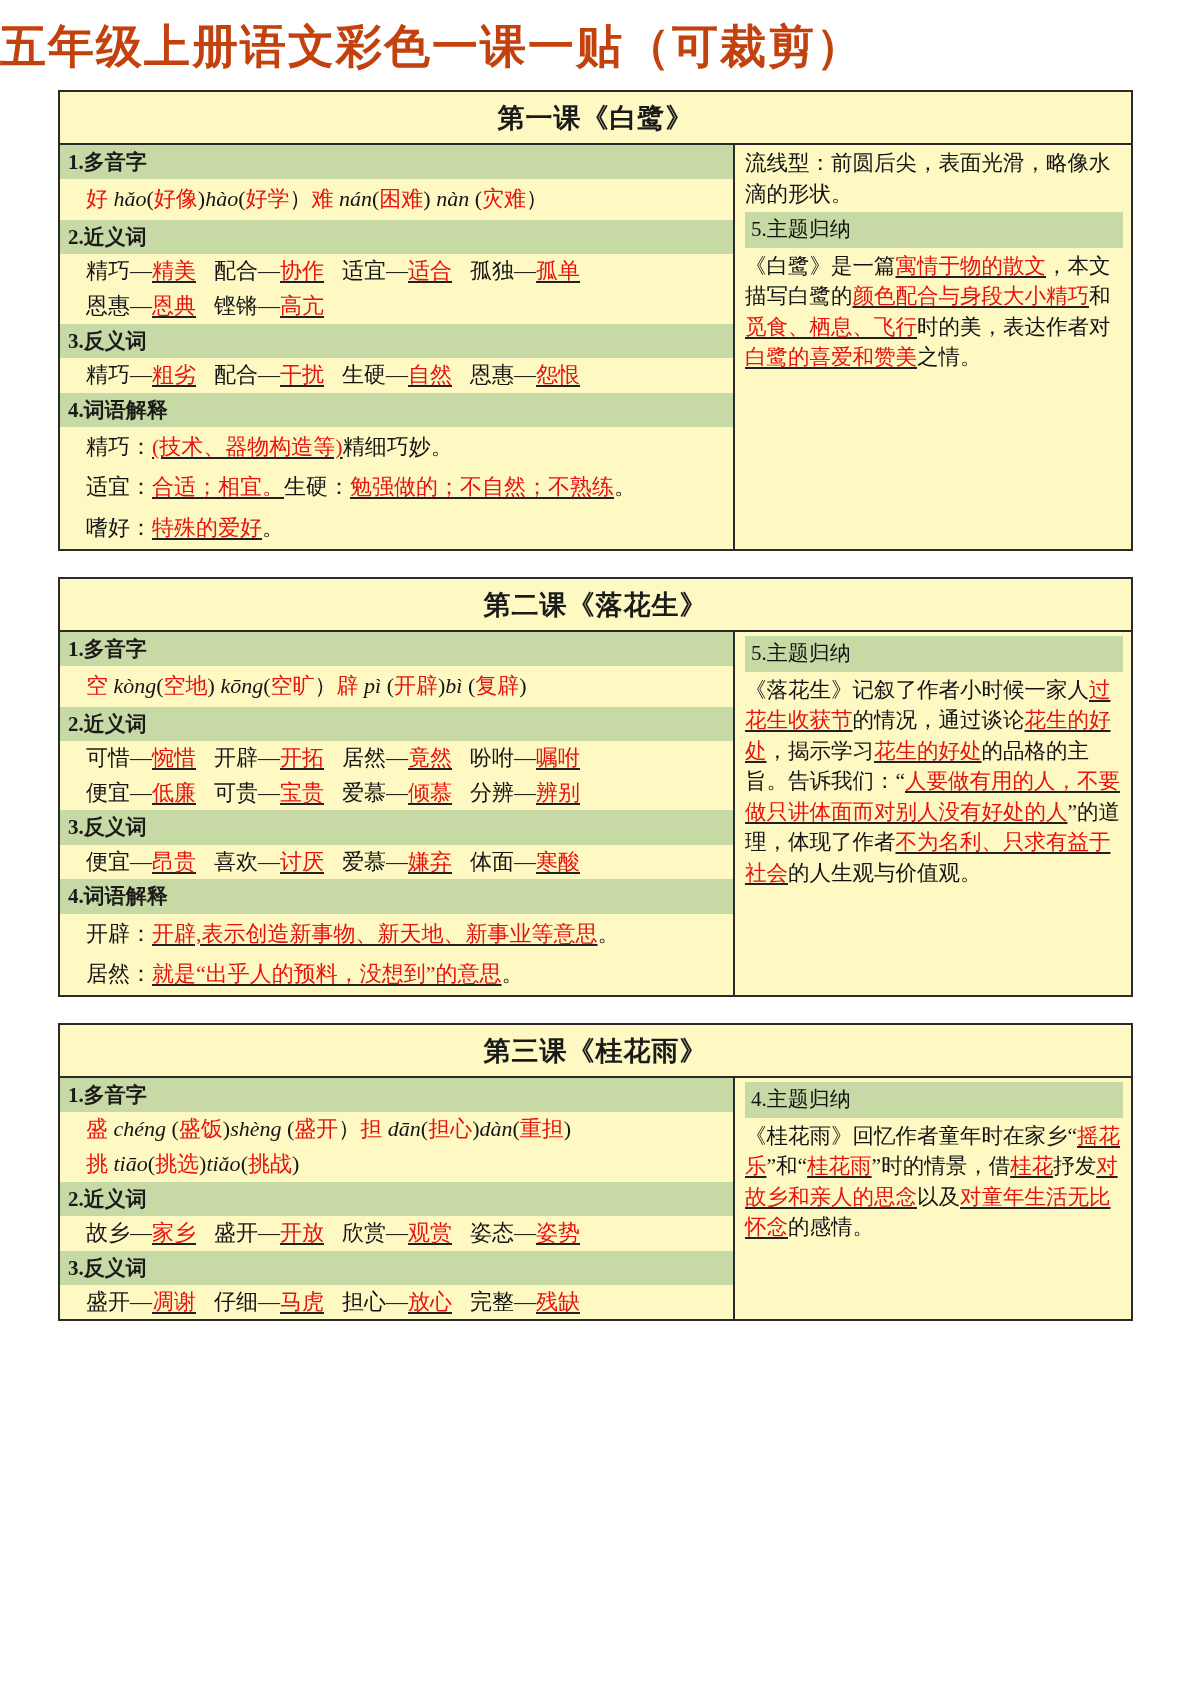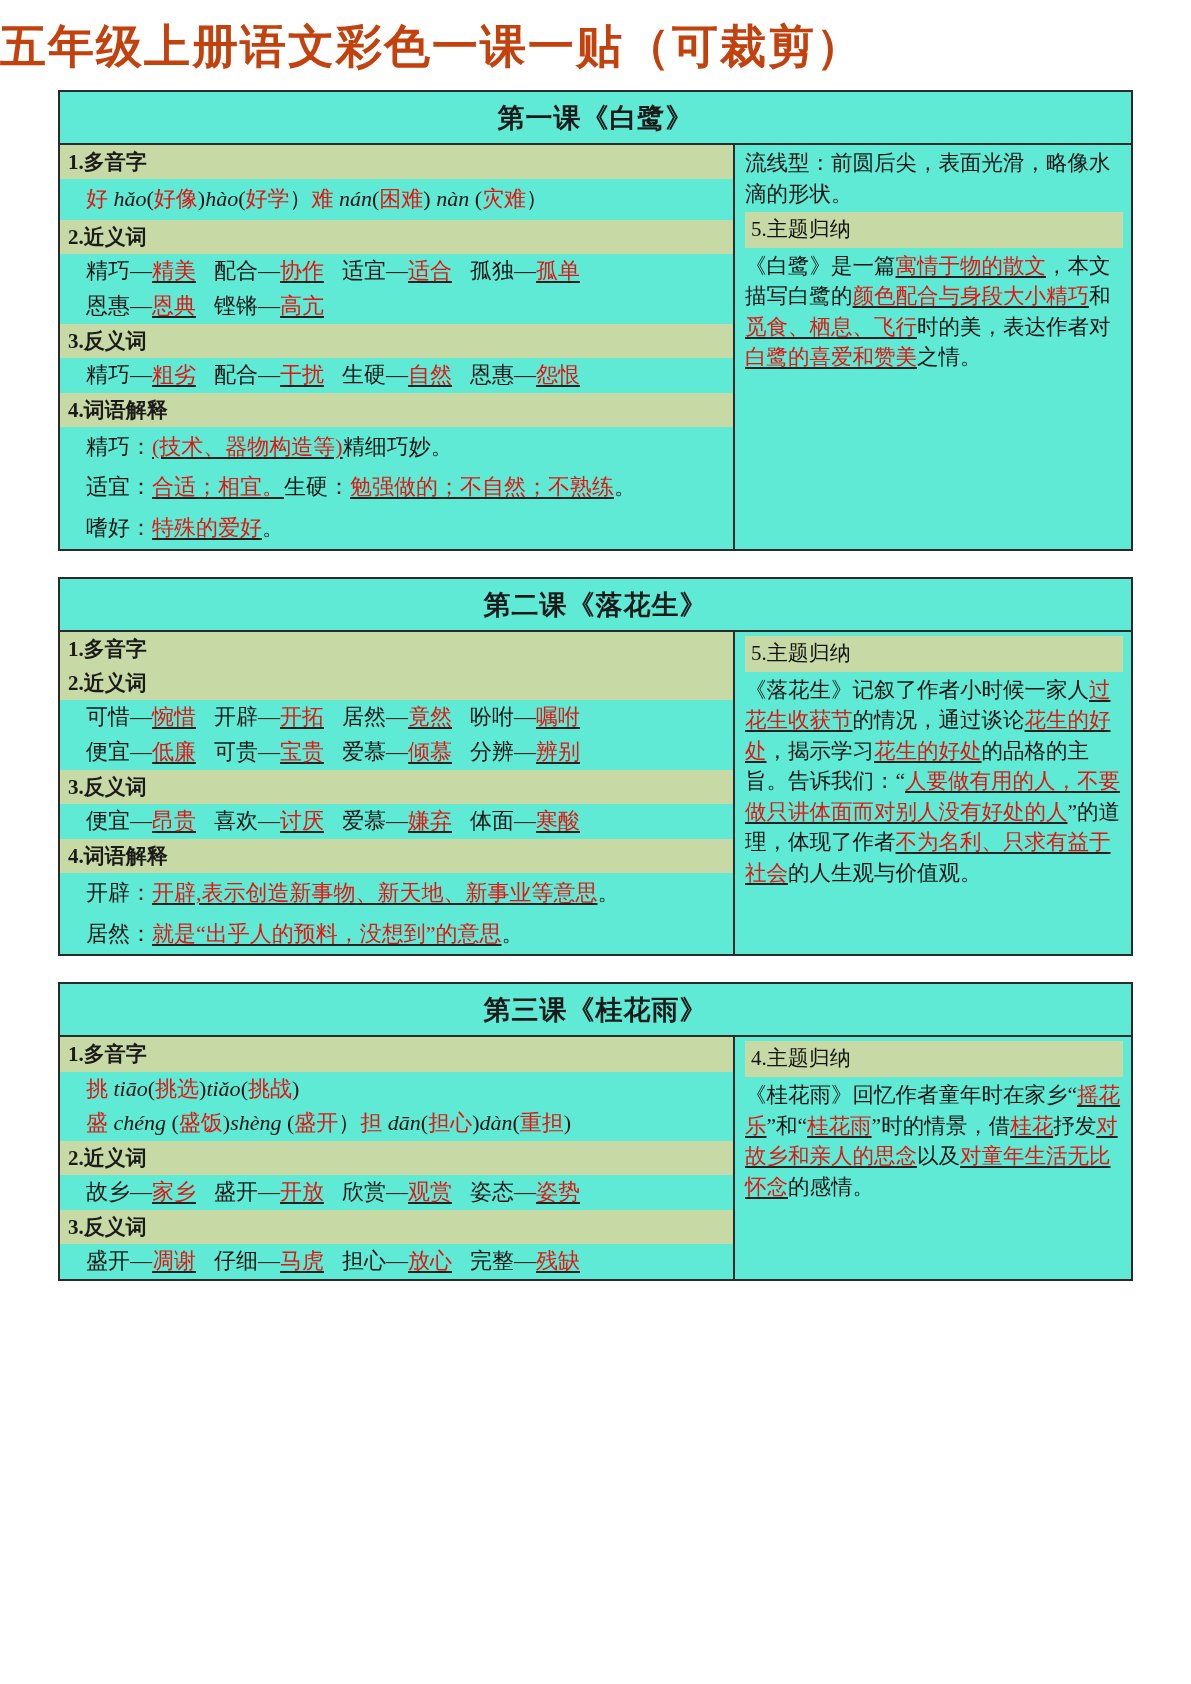--- a/index.html
+++ b/index.html
@@ -27,21 +27,21 @@
     font-weight: bold;
     letter-spacing: 2px;
     color: #c2410c;
     margin: 16px 0 12px 0;
     font-family: "Liberation Serif", "DejaVu Serif", serif;
   }
 
   .lesson {
     margin: 0 58px 26px 58px;
     border: 2px solid #2b2b2b;
-    background: #5eead4;
+    background: #fef9c3;
     box-sizing: border-box;
   }
   .lesson-header {
     text-align: center;
     font-size: 27px;
     font-weight: bold;
     padding: 8px 0 7px 0;
     border-bottom: 2px solid #2b2b2b;
     letter-spacing: 1px;
   }
@@ -136,20 +136,21 @@
         </div>
       </div>
     </div>
   </div>
 
   <div class="lesson">
     <div class="lesson-header">第二课《落花生》</div>
     <div class="lesson-body">
       <div class="col-left">
         <div class="sec-head">1.多音字</div>
+        <div class="sec-line" id="l2p"><span class="ans-nu">空 </span><span class="pin">kòng</span>(<span class="ans-nu">空地</span>) <span class="pin">kōng</span>(<span class="ans-nu">空旷</span>）<span class="ans-nu">辟 </span><span class="pin">pì</span> (<span class="ans-nu">开辟</span>)<span class="pin">bì</span> (<span class="ans-nu">复辟</span>)</div>
         <div class="sec-head">2.近义词</div>
         <div class="sec-line tight" id="l2s0"><span>可惜—<span class="ans">惋惜</span></span><span class="gap"></span><span>开辟—<span class="ans">开拓</span></span><span class="gap"></span><span>居然—<span class="ans">竟然</span></span><span class="gap"></span><span>吩咐—<span class="ans">嘱咐</span></span></div>
         <div class="sec-line tight" id="l2s1"><span>便宜—<span class="ans">低廉</span></span><span class="gap"></span><span>可贵—<span class="ans">宝贵</span></span><span class="gap"></span><span>爱慕—<span class="ans">倾慕</span></span><span class="gap"></span><span>分辨—<span class="ans">辨别</span></span></div>
         <div class="sec-head">3.反义词</div>
         <div class="sec-line tight" id="l2a0"><span>便宜—<span class="ans">昂贵</span></span><span class="gap"></span><span>喜欢—<span class="ans">讨厌</span></span><span class="gap"></span><span>爱慕—<span class="ans">嫌弃</span></span><span class="gap"></span><span>体面—<span class="ans">寒酸</span></span></div>
         <div class="sec-head">4.词语解释</div>
         <div class="sec-line" id="l2d0"><span>开辟：</span><span class="ans">开辟,表示创造新事物、新天地、新事业等意思</span>。</div>
         <div class="sec-line" id="l2d1"><span>居然：</span><span class="ans">就是“出乎人的预料，没想到”的意思</span>。</div>
       </div>
       <div class="col-right">
@@ -159,22 +160,22 @@
         </div>
       </div>
     </div>
   </div>
 
   <div class="lesson">
     <div class="lesson-header">第三课《桂花雨》</div>
     <div class="lesson-body">
       <div class="col-left">
         <div class="sec-head">1.多音字</div>
+        <div class="sec-line tight" id="l3p"><span class="ans-nu">盛 </span><span class="pin">chéng</span> (<span class="ans-nu">盛饭</span>)<span class="pin">shèng</span> (<span class="ans-nu">盛开</span>）<span class="ans-nu">担 </span><span class="pin">dān</span>(<span class="ans-nu">担心</span>)<span class="pin">dàn</span>(<span class="ans-nu">重担</span>)</div>
         <div class="sec-line tight" id="l3p2"><span class="ans-nu">挑 </span><span class="pin">tiāo</span>(<span class="ans-nu">挑选</span>)<span class="pin">tiǎo</span>(<span class="ans-nu">挑战</span>)</div>
-        <div class="sec-line tight" id="l3p"><span class="ans-nu">盛 </span><span class="pin">chéng</span> (<span class="ans-nu">盛饭</span>)<span class="pin">shèng</span> (<span class="ans-nu">盛开</span>）<span class="ans-nu">担 </span><span class="pin">dān</span>(<span class="ans-nu">担心</span>)<span class="pin">dàn</span>(<span class="ans-nu">重担</span>)</div>
         <div class="sec-head">2.近义词</div>
         <div class="sec-line tight" id="l3s0"><span>故乡—<span class="ans">家乡</span></span><span class="gap"></span><span>盛开—<span class="ans">开放</span></span><span class="gap"></span><span>欣赏—<span class="ans">观赏</span></span><span class="gap"></span><span>姿态—<span class="ans">姿势</span></span></div>
         <div class="sec-head">3.反义词</div>
         <div class="sec-line tight" id="l3a0"><span>盛开—<span class="ans">凋谢</span></span><span class="gap"></span><span>仔细—<span class="ans">马虎</span></span><span class="gap"></span><span>担心—<span class="ans">放心</span></span><span class="gap"></span><span>完整—<span class="ans">残缺</span></span></div>
       </div>
       <div class="col-right">
         <div class="rt">
           <div class="r-head">4.主题归纳</div>
           <p id="l3r"><span>《桂花雨》回忆作者童年时在家乡“</span><span class="ans">摇花乐</span><span>”和“</span><span class="ans">桂花雨</span><span>”时的情景，借</span><span class="ans">桂花</span><span>抒发</span><span class="ans">对故乡和亲人的思念</span><span>以及</span><span class="ans">对童年生活无比怀念</span><span>的感情。</span></p>
         </div>

